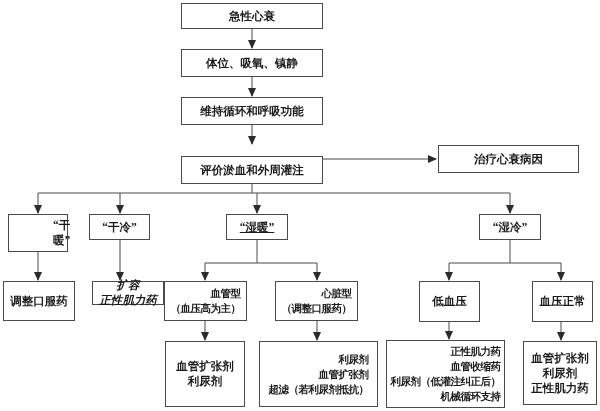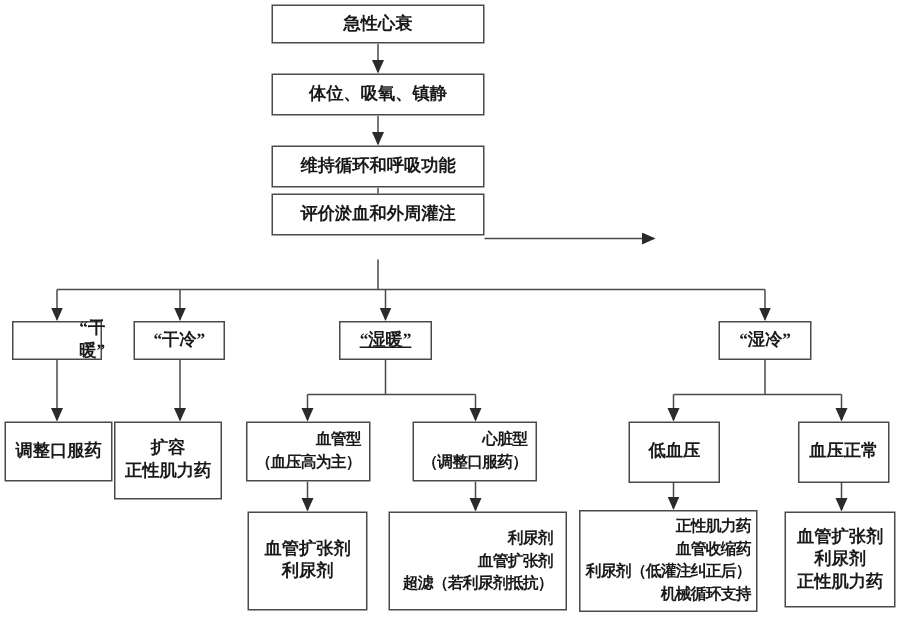--- a/index.html
+++ b/index.html
@@ -25,28 +25,28 @@
     font-weight:bold;
     font-size:11.5px;
     line-height:15px;
     padding:0 1px;
   }
   .sm{font-size:10.5px;letter-spacing:-0.5px;line-height:15px;text-align:right;}
   
   #b1 {left:181px;top:3px;  width:142px;height:26px;}
   #b2 {left:181px;top:49px; width:142px;height:28px;}
   #b3 {left:181px;top:97px; width:142px;height:28px;}
-  #b4 {left:181px;top:129px;width:142px;height:28px;}
+  #b4 {left:181px;top:156px;width:142px;height:28px;}
   #b5 {left:438px;top:145px;width:141px;height:28px;}
-  #b6 {left:8px;  top:214px;width:60px; height:26px;padding-left:48px;}
+  #b6 {left:8px;  top:214px;width:60px; height:38px;padding-left:48px;}
   #b7 {left:89px; top:214px;width:61px; height:26px;}
   #b8 {left:226px;top:214px;width:62px; height:26px;text-decoration:underline;}
   #b9 {left:479px;top:214px;width:62px; height:26px;}
   #b10{left:3px;  top:281px;width:72px; height:40px;font-family:Liberation Serif, serif;}
-  #b11{left:76px; top:281px;width:72px; height:52px;}
+  #b11{left:92px; top:281px;width:72px; height:24px;font-style:italic;}
   #b12{left:164px;top:281px;width:83px; height:40px;}
   #b13{left:275px;top:281px;width:83px; height:40px;}
   #b14{left:419px;top:281px;width:61px; height:41px;}
   #b15{left:532px;top:281px;width:61px; height:41px;}
   #b16{left:165px;top:341px;width:80px; height:66px;}
   #b17{left:259px;top:341px;width:119px;height:66px;}
   #b18{left:386px;top:340px;width:119px;height:68px;}
   #b19{left:523px;top:341px;width:74px; height:64px;}
 </style>
 </head>
@@ -85,20 +85,21 @@
       <line x1="317" y1="321" x2="317" y2="340" marker-end="url(#arw)"></line>
       <line x1="449" y1="322" x2="449" y2="339" marker-end="url(#arw)"></line>
       <line x1="561" y1="322" x2="561" y2="340" marker-end="url(#arw)"></line>
     </g>
   </svg>
 
   <div id="b1" class="node">急性心衰</div>
   <div id="b2" class="node">体位、吸氧、镇静</div>
   <div id="b3" class="node">维持循环和呼吸功能</div>
   <div id="b4" class="node">评价淤血和外周灌注</div>
+  <div id="b5" class="node">治疗心衰病因</div>
   <div id="b6" class="node">“干暖”</div>
   <div id="b7" class="node">“干冷”</div>
   <div id="b8" class="node">“湿暖”</div>
   <div id="b9" class="node">“湿冷”</div>
   <div id="b10" class="node">调整口服药</div>
   <div id="b11" class="node">扩容
 正性肌力药</div>
   <div id="b12" class="node sm">血管型
 （血压高为主）</div>
   <div id="b13" class="node sm">心脏型

